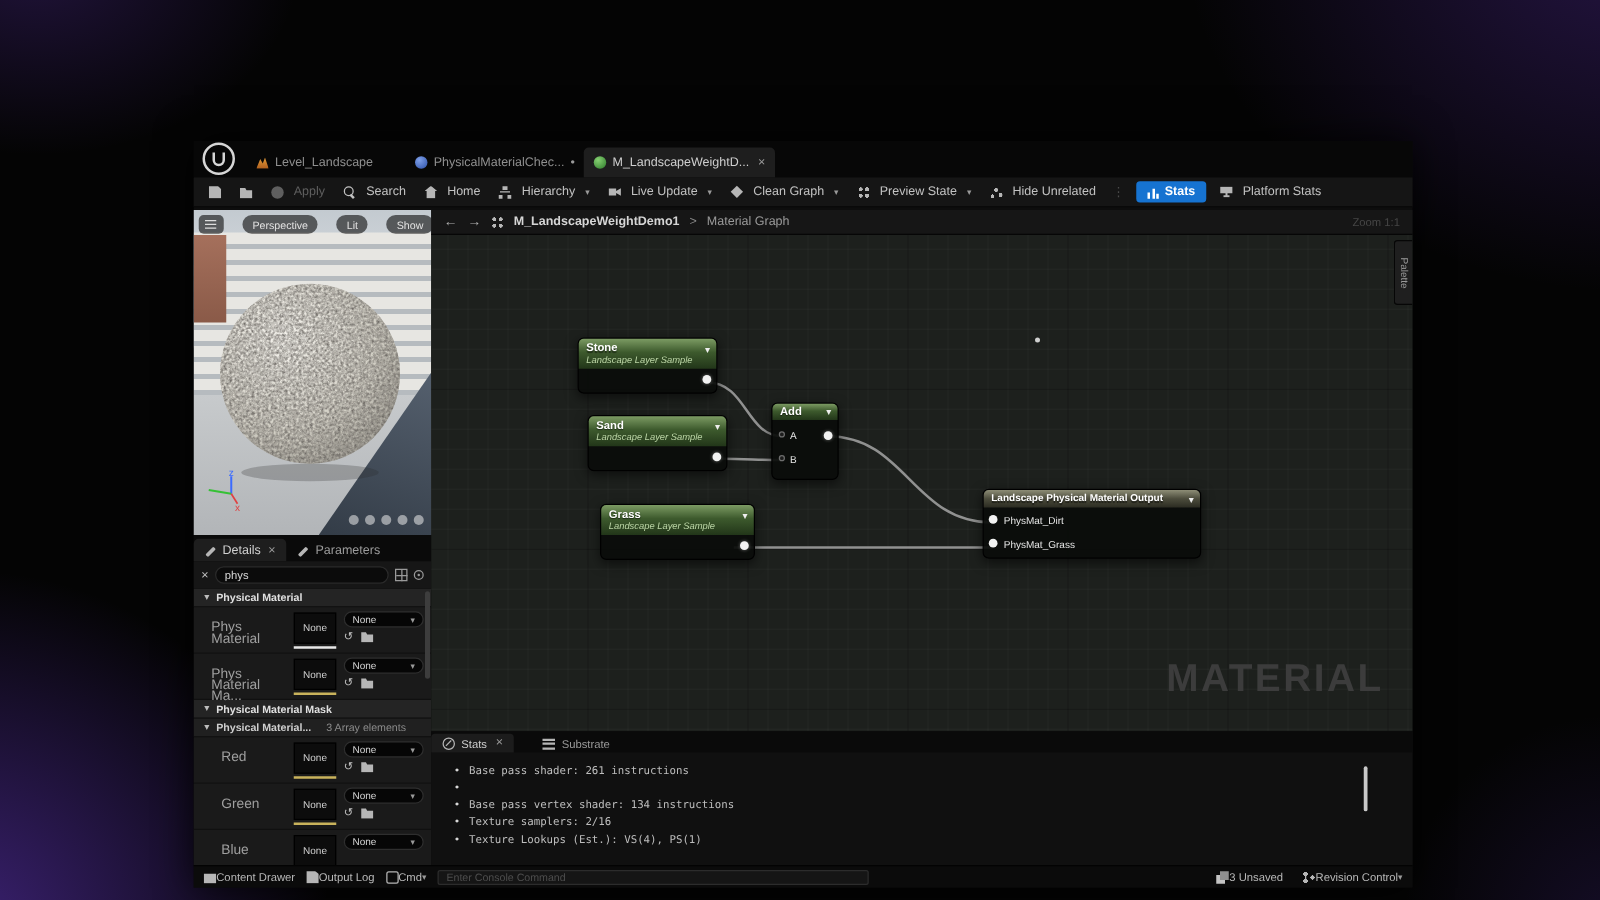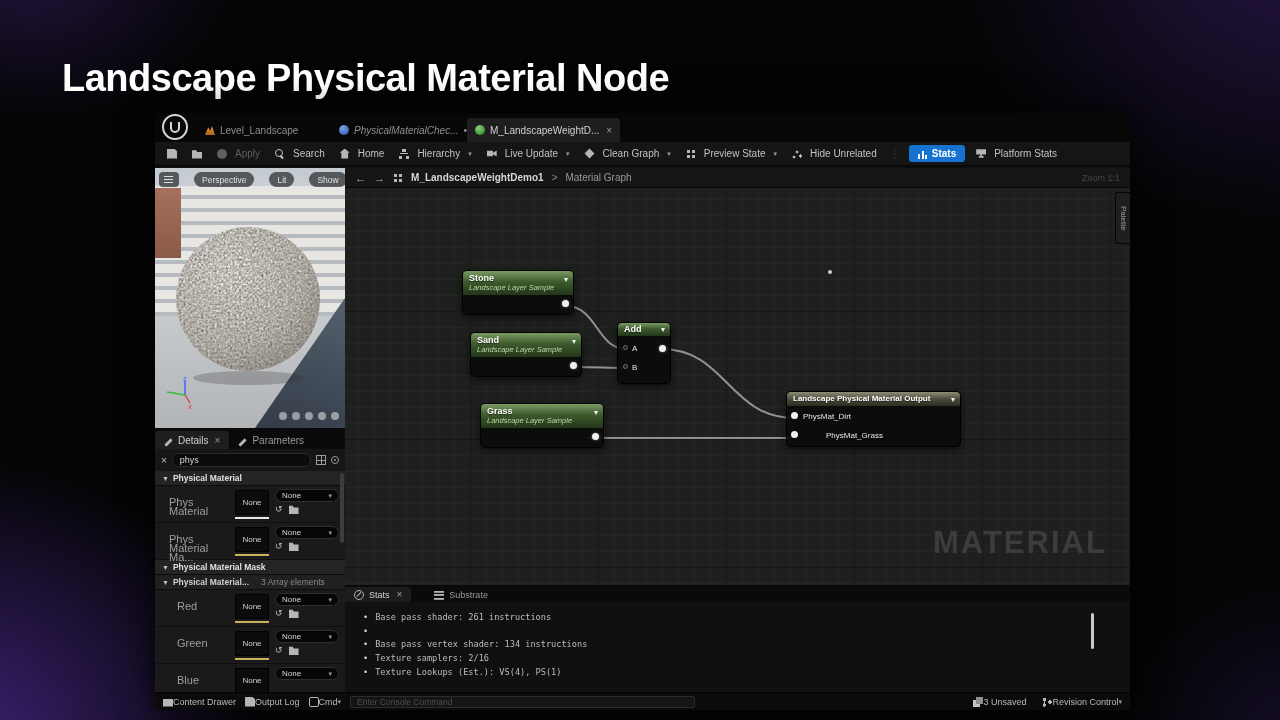--- a/index.html
+++ b/index.html
@@ -158,36 +158,35 @@
   .statusbar { position:absolute; left:0; top:579px; width:975px; height:18px; background:#0b0b0b; border-top:1px solid #030303; display:flex; align-items:center; gap:9px; padding:0 8px; font-size:9px; color:#b9b9b9; }
   .sb-item { display:flex; align-items:center; white-space:nowrap; }
   .console-input { width:345px; height:12px; background:#151515; border:1px solid #2c2c2c; border-radius:2px; color:#d0d0d0; font-size:8.5px; padding:0 6px; outline:none; font-family:"Liberation Sans",sans-serif; }
   .console-input::placeholder { color:#4d4d4d; }
   .sb-right { margin-left:auto; display:flex; gap:16px; align-items:center; }
 </style>
 </head>
 <body>
 
 <div id="stage">
-  <div class="page-title">Landscape Physical Material Node</div>
 
   <div id="editor">
 
     <div class="tabbar">
       <div class="ue-logo">
         <svg width="18" height="18" viewBox="0 0 18 18">
             <path d="M5 4 v6 a4 4 0 0 0 8 0 V4" fill="none" stroke="#d6d6d6" stroke-width="2"></path>
           </svg>
       </div>
       <div class="atab" style="left:42px;">
         <span class="ic lvl-ic"></span>
         <span>Level_Landscape</span>
         <span class="tab-marker"></span>
       </div>
-      <div class="atab" style="left:176px;font-style:italic;">
+      <div class="atab" style="left:169px;">
         <span class="ic mat-ic-blue"></span>
         <span>PhysicalMaterialChec...</span>
         <span class="tab-marker">•</span>
       </div>
       <div class="atab active" style="left:312px;">
         <span class="ic mat-ic-green"></span>
         <span>M_LandscapeWeightD...</span>
         <span class="tab-close">×</span>
       </div>
     </div>
@@ -473,21 +472,21 @@
 
       <div class="gnode" style="left:441px; top:203px; width:175px; height:56px;">
         <div class="ghdr hdr-olive" style="padding:2px 6px;">
           <div class="gtitle out-title">Landscape Physical Material Output</div>
           <span class="gchev" style="top:3px;">▾</span>
         </div>
         <div class="gbody" style="height:40px;">
           <span class="pin-in" style="top:6px;"></span>
           <span class="pinlabel" style="left:16px; top:6px;">PhysMat_Dirt</span>
           <span class="pin-in" style="top:25px;"></span>
-          <span class="pinlabel" style="left:16px; top:25px;margin-left:23px;">PhysMat_Grass</span>
+          <span class="pinlabel" style="left:16px; top:25px;">PhysMat_Grass</span>
         </div>
       </div>
 
       <div class="watermark">MATERIAL</div>
       <div class="cursor-dot"></div>
       <div class="palette-strip">
           <span>Palette</span>
         </div>
     </div>
 

